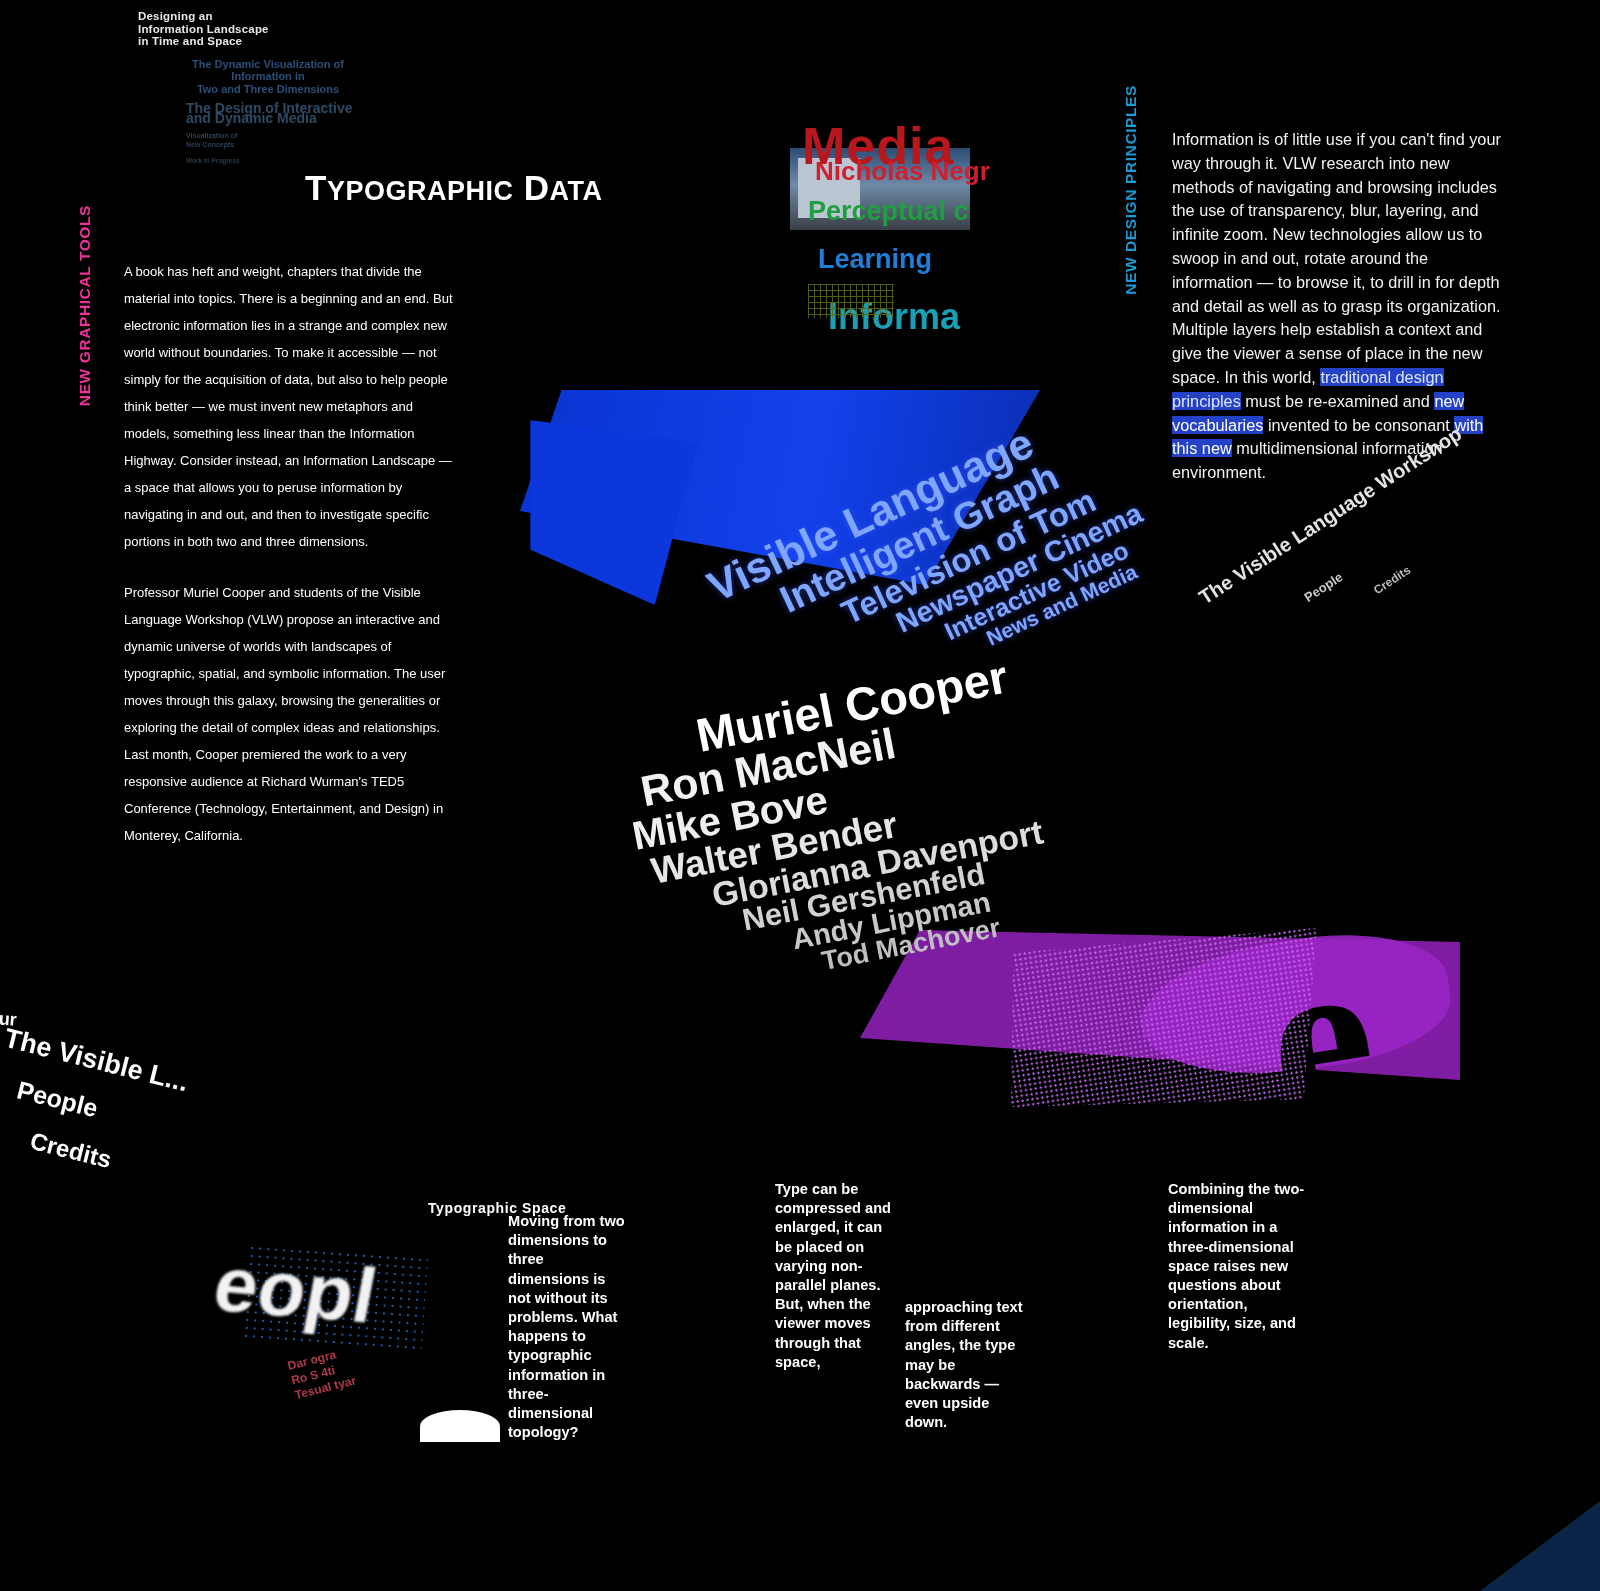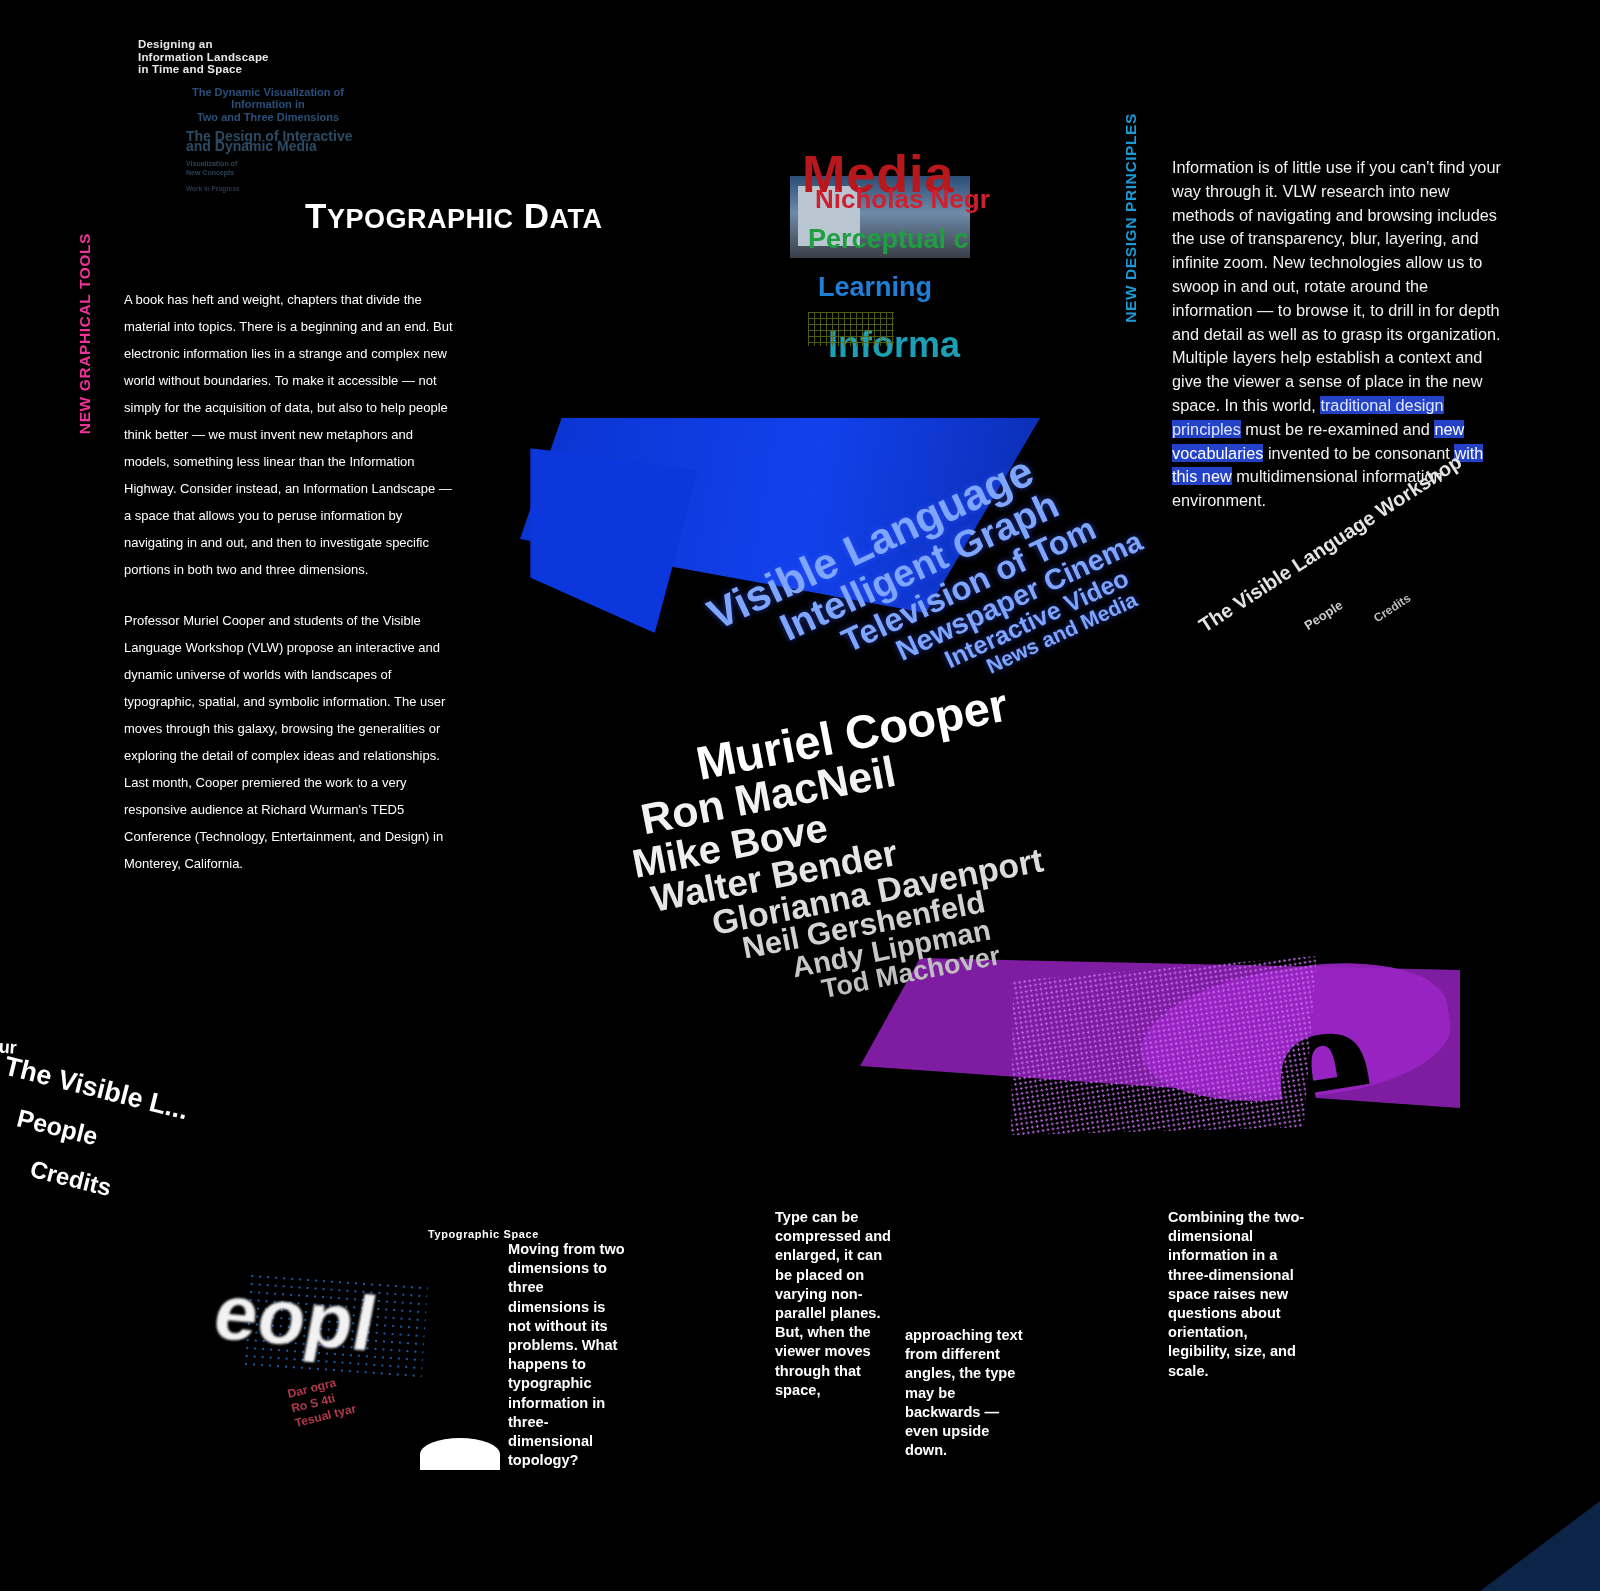--- a/index.html
+++ b/index.html
@@ -1,21 +1,21 @@
 <!DOCTYPE html>
 <html><head>
 <meta charset="utf-8">
 <style>
   html,body{margin:0;padding:0;background:#000;}
   body{
     width:1600px;height:1591px;position:relative;overflow:hidden;
     font-family:"Liberation Sans", sans-serif;
     color:#fff;
   }
-  .page{position:absolute;inset:0;background:#000;overflow:hidden;margin-top:28px;}
+  .page{position:absolute;inset:0;background:#000;overflow:hidden;}
 
   
   .masthead{position:absolute;left:138px;top:10px;width:260px;}
   .mh1{font-size:11.5px;font-weight:bold;line-height:12.5px;color:#e8e8e8;letter-spacing:.2px;}
   .mh2{font-size:11px;font-weight:bold;line-height:12.5px;color:#2a4f7a;margin-top:10px;text-align:center;}
   .mh3{font-size:14px;font-weight:bold;line-height:9.5px;color:#2d4a63;margin-top:9px;margin-left:48px;}
   .mh4{font-size:7px;font-weight:bold;line-height:8.5px;color:#2b4257;margin-top:9px;margin-left:48px;}
   .mh5{font-size:6.5px;font-weight:bold;line-height:8px;color:#29394a;margin-top:8px;margin-left:48px;}
 
   
@@ -166,21 +166,21 @@
   .mg-t2{position:absolute;left:25px;top:38px;font-size:26px;font-weight:bold;color:#cf2030;}
   .mg-t3{position:absolute;left:18px;top:78px;font-size:27px;font-weight:bold;color:#1f9f3f;}
   .mg-t4{position:absolute;left:28px;top:126px;font-size:27px;font-weight:bold;color:#1f7fd8;}
   .mg-t5{position:absolute;left:38px;top:178px;font-size:36px;font-weight:bold;color:#1a9fb5;}
   .mg-grid{position:absolute;left:18px;top:166px;width:86px;height:34px;
     background-image:linear-gradient(#5d6d17 1px,transparent 1px),linear-gradient(90deg,#5d6d17 1px,transparent 1px);
     background-size:6px 6px;opacity:.85;}
 
   
   .cap{position:absolute;font-weight:bold;color:#fff;}
-  .cap-title{font-size:11px;letter-spacing:.6px;}
+  .cap-title{font-size:14px;letter-spacing:.6px;}
   .cap-body{font-size:14.6px;line-height:19.2px;}
   #cap-typospace{left:428px;top:1200px;width:150px;}
   #cap-moving{left:508px;top:1212px;width:120px;}
   #cap-type{left:775px;top:1180px;width:120px;}
   #cap-approach{left:905px;top:1298px;width:125px;}
   #cap-combining{left:1168px;top:1180px;width:140px;}
 
   
   .wedge{
     position:absolute;right:0;bottom:0;width:120px;height:90px;

